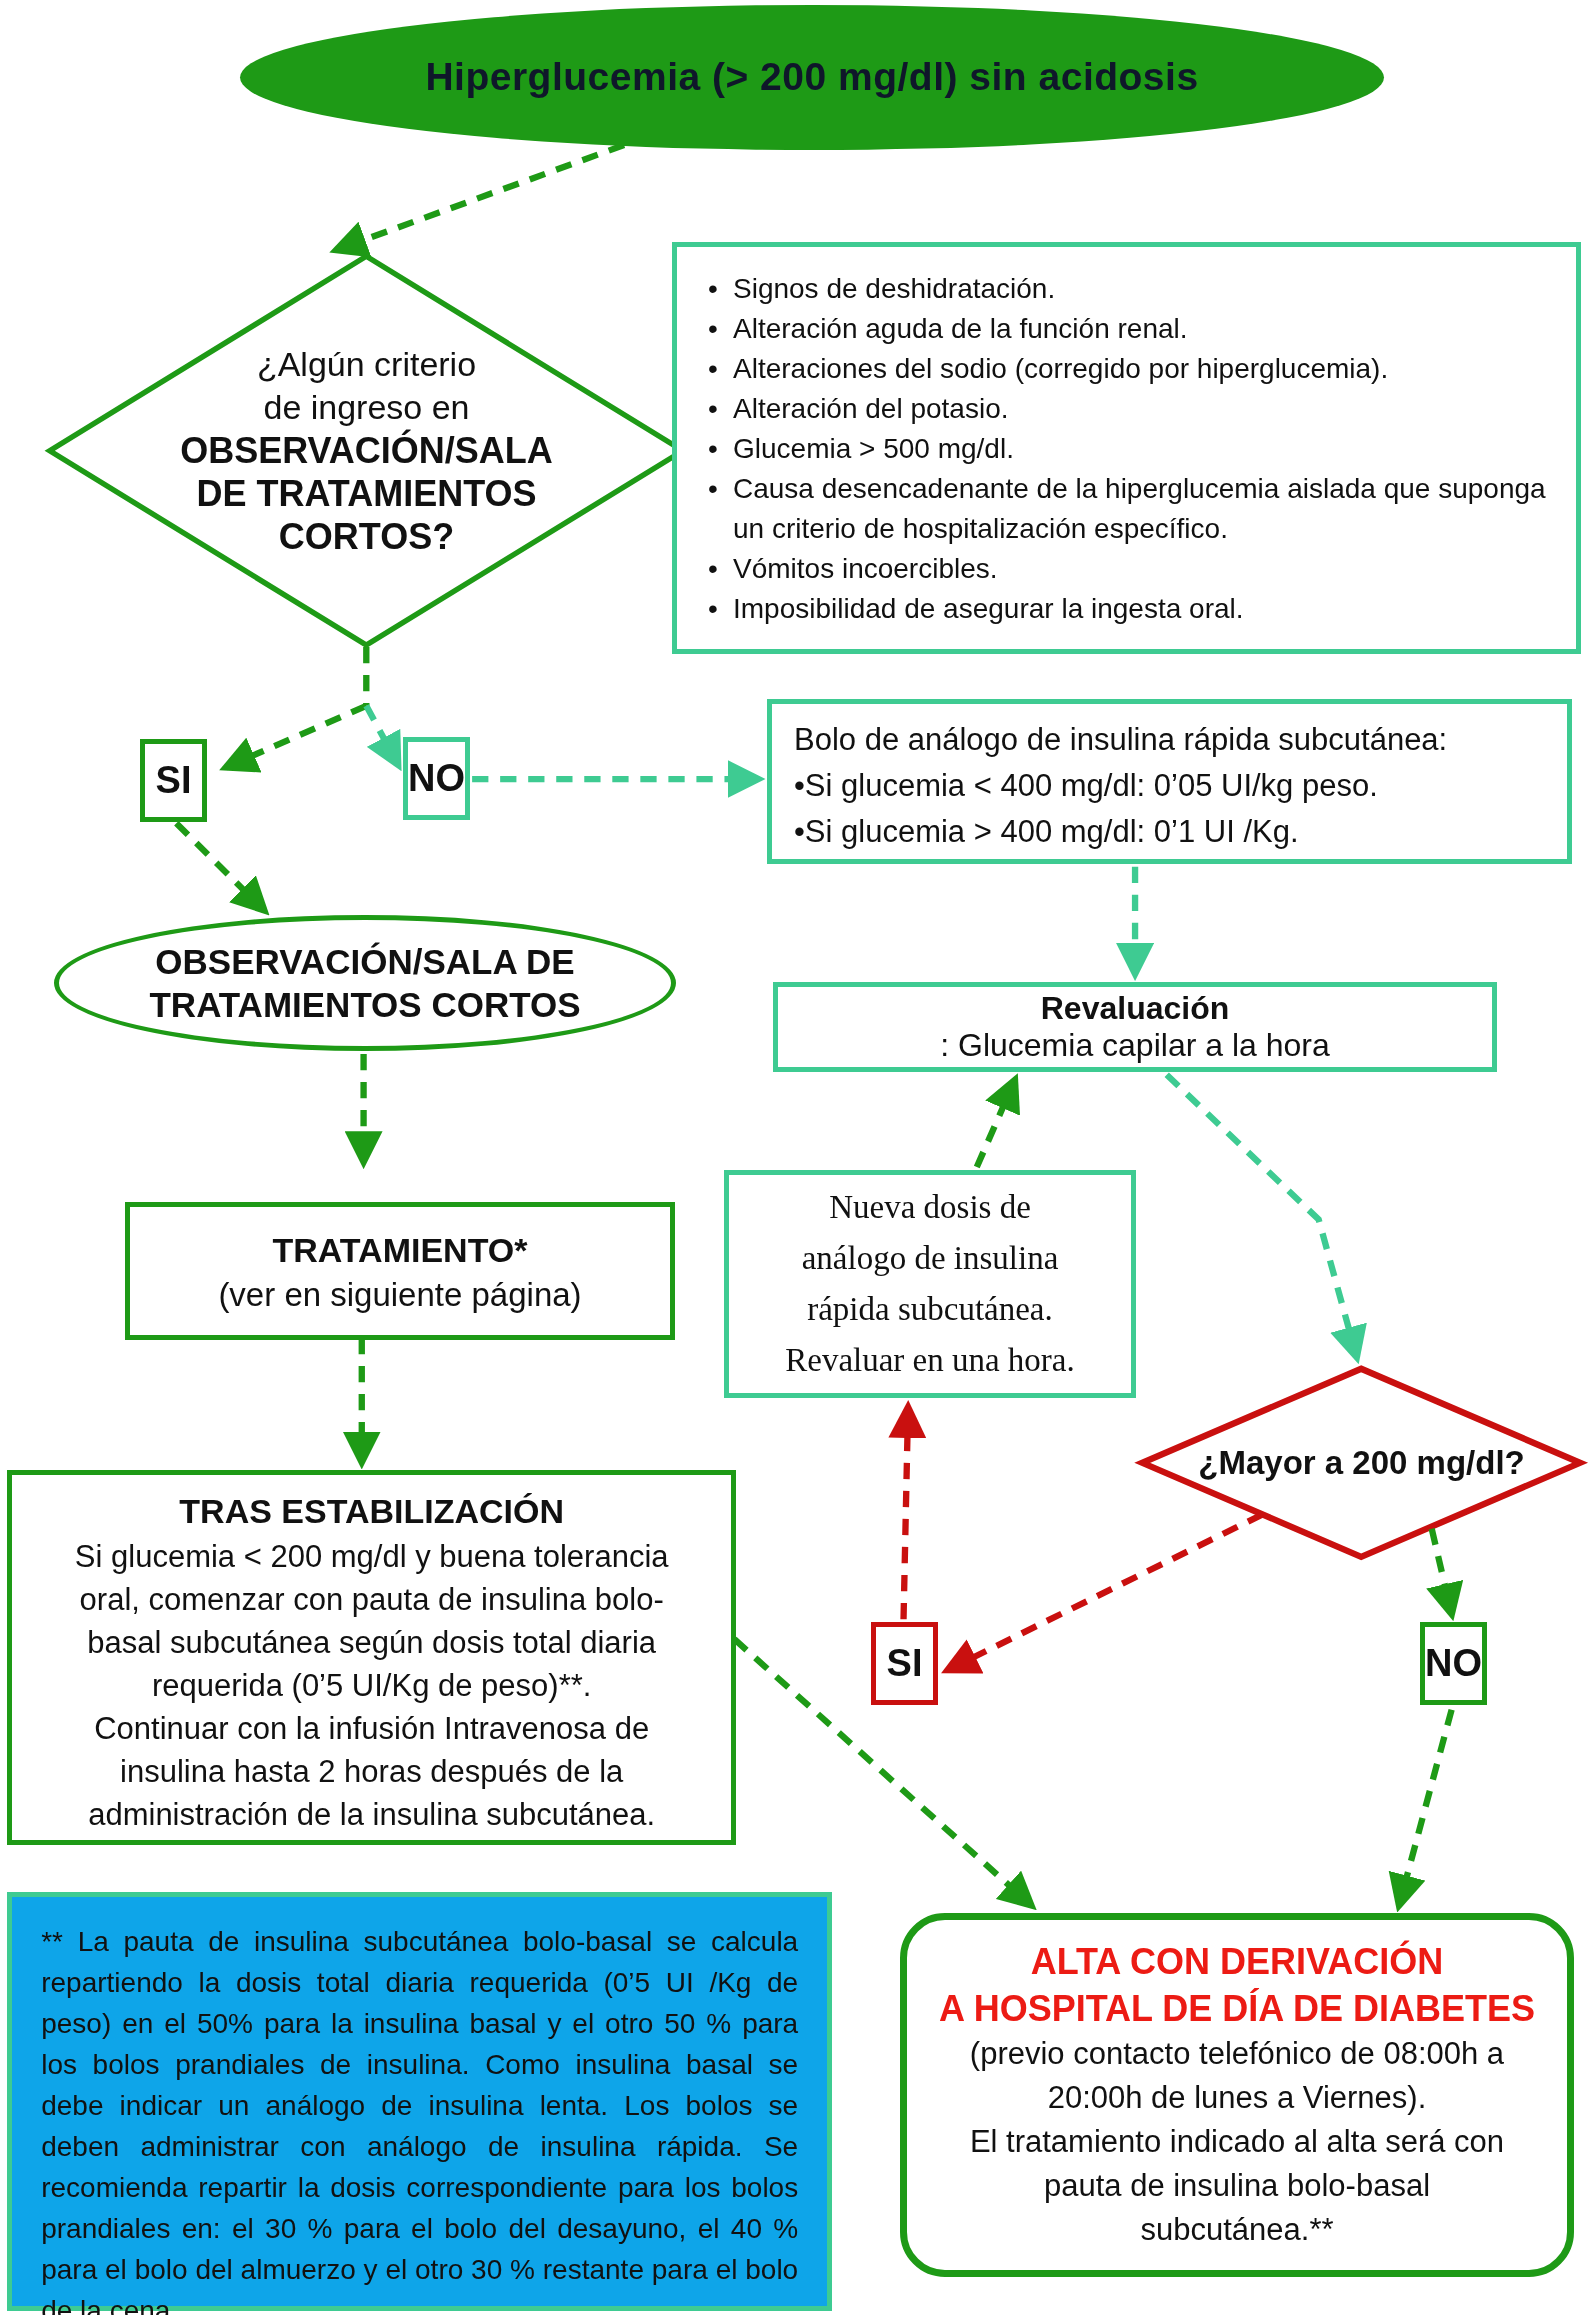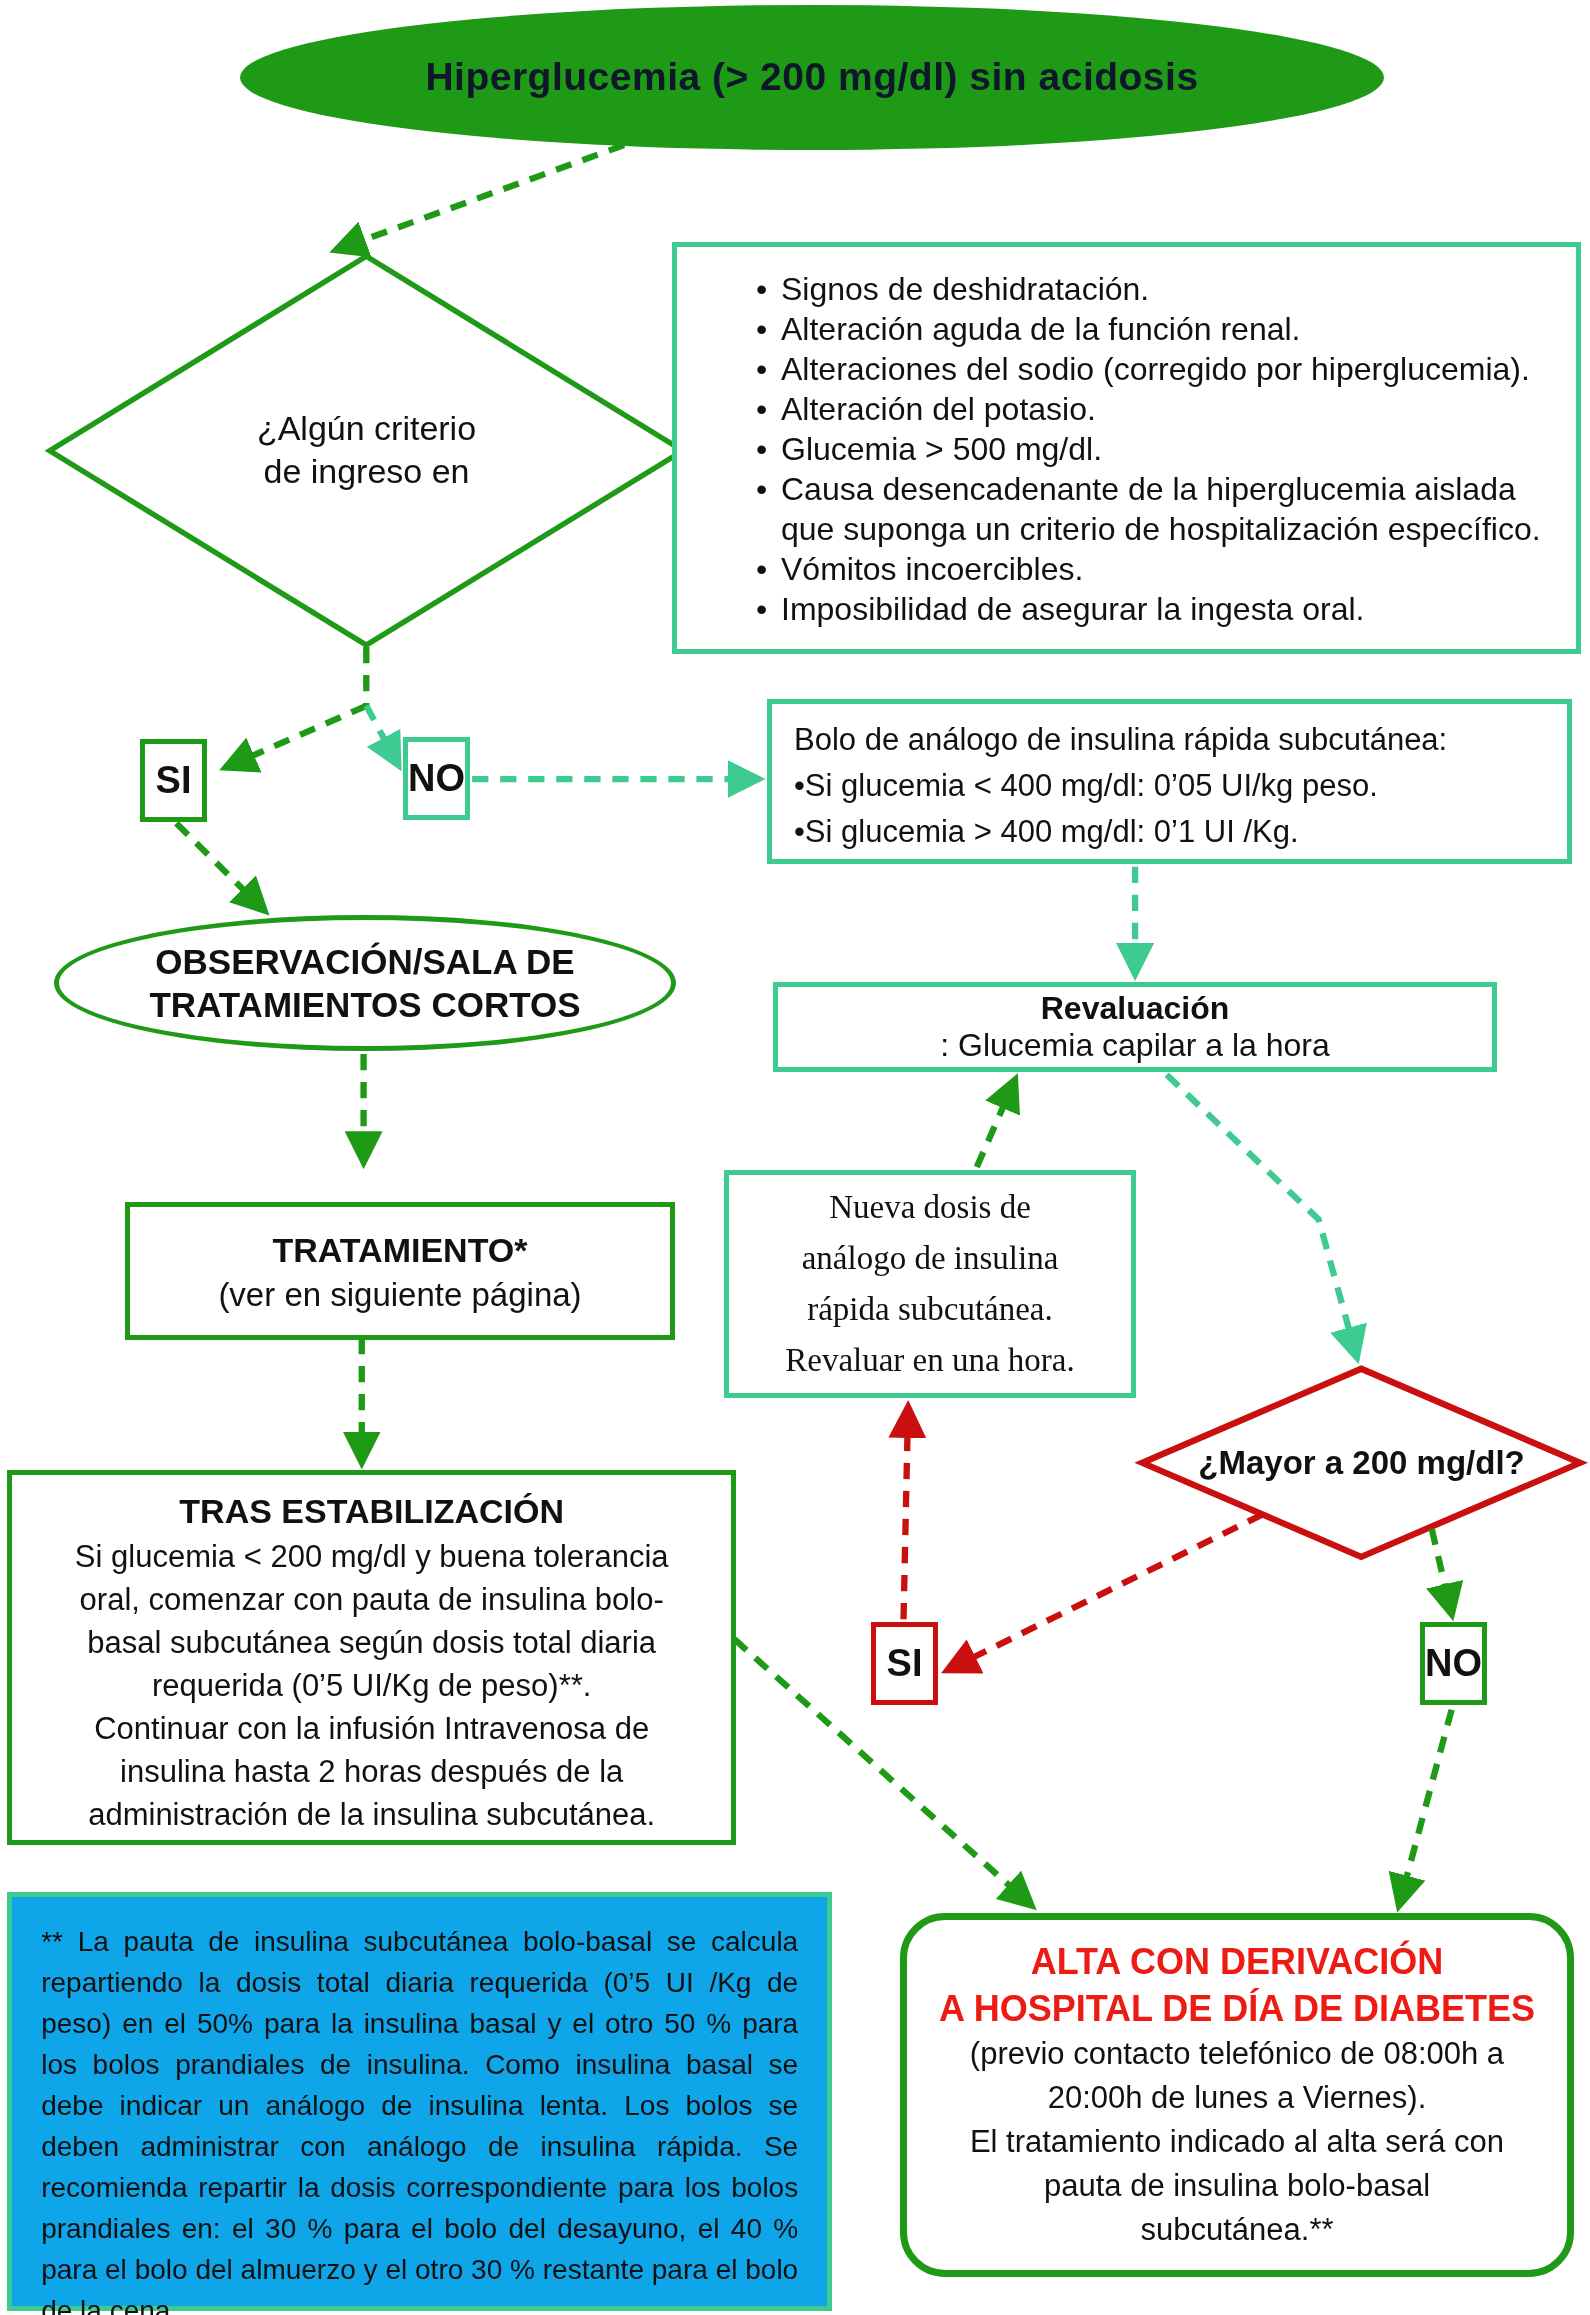--- a/index.html
+++ b/index.html
@@ -22,21 +22,21 @@
   .b-red{border:5.4px solid var(--r);}
   .center{display:flex;flex-direction:column;align-items:center;justify-content:center;text-align:center;}
   .bold{font-weight:bold;}
   .ellipse{border-radius:50%;}
   .title-ellipse{left:240px;top:4.5px;width:1144px;height:145px;background:var(--g);color:#0f172a;
     font-weight:bold;font-size:39px;letter-spacing:0.5px;}
   .diamond-text{font-size:34px;line-height:43px;}
   .diamond-text .ln{white-space:nowrap;}
   .dt-bold .ln{font-weight:bold;font-size:36px;}
   .criteria{left:672px;top:242px;width:909px;height:412px;padding:22px 18px 0 0;}
-  .criteria .ln{position:relative;padding-left:56px;font-size:32px;line-height:40px;margin-left:48px;}
+  .criteria .ln{position:relative;padding-left:56px;font-size:28px;line-height:40px;}
   .criteria .ln::before{content:"•";position:absolute;left:31px;}
   .small-label{font-weight:bold;font-size:38px;}
   .bolo{left:767px;top:699px;width:805px;height:165px;padding:12.7px 9px 0 22px;font-size:31px;line-height:46px;}
   .bolo .ln{white-space:nowrap;}
   .obs-ellipse{left:54px;top:915px;width:622px;height:136px;font-weight:bold;font-size:35px;line-height:43px;}
   .reval{left:773px;top:982px;width:724px;height:90px;font-size:32px;flex-direction:column;}
   .trat{left:125px;top:1202px;width:550px;height:138px;}
   .trat .t1{font-weight:bold;font-size:34px;line-height:47px;}
   .trat .t2{font-size:33px;line-height:42px;}
   .nueva{left:724px;top:1170px;width:412px;height:228px;font-size:33px;line-height:51px;font-family:Liberation Serif, serif;}
@@ -91,20 +91,25 @@
 
   <div class="box ellipse title-ellipse center">
     <div>Hiperglucemia (&gt; 200 mg/dl) sin acidosis</div>
   </div>
 
   <div class="txt center diamond-text" style="left:95px;top:330px;width:543px;height:240px;">
     <div>
         <div class="ln">¿Algún criterio</div>
         <div class="ln">de ingreso en</div>
       </div>
+    <div class="dt-bold">
+        <div class="ln">OBSERVACIÓN/SALA</div>
+        <div class="ln">DE TRATAMIENTOS</div>
+        <div class="ln">CORTOS?</div>
+      </div>
   </div>
 
   <div class="box b-teal criteria">
     <div>
         <div class="ln">Signos de deshidratación.</div>
         <div class="ln">Alteración aguda de la función renal.</div>
         <div class="ln">Alteraciones del sodio (corregido por hiperglucemia).</div>
         <div class="ln">Alteración del potasio.</div>
         <div class="ln">Glucemia &gt; 500 mg/dl.</div>
         <div class="ln">Causa desencadenante de la hiperglucemia aislada que suponga un criterio de hospitalización específico.</div>

